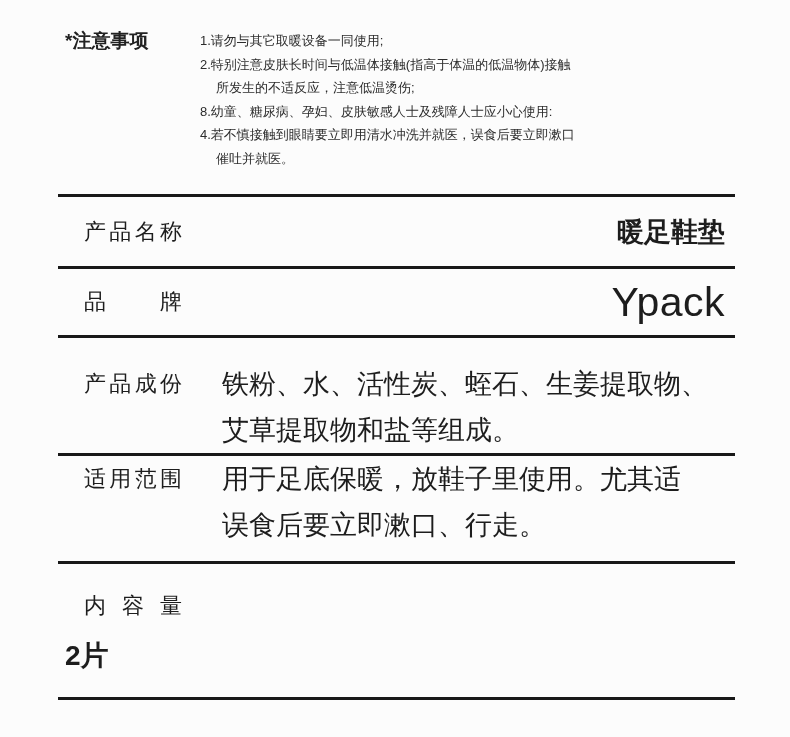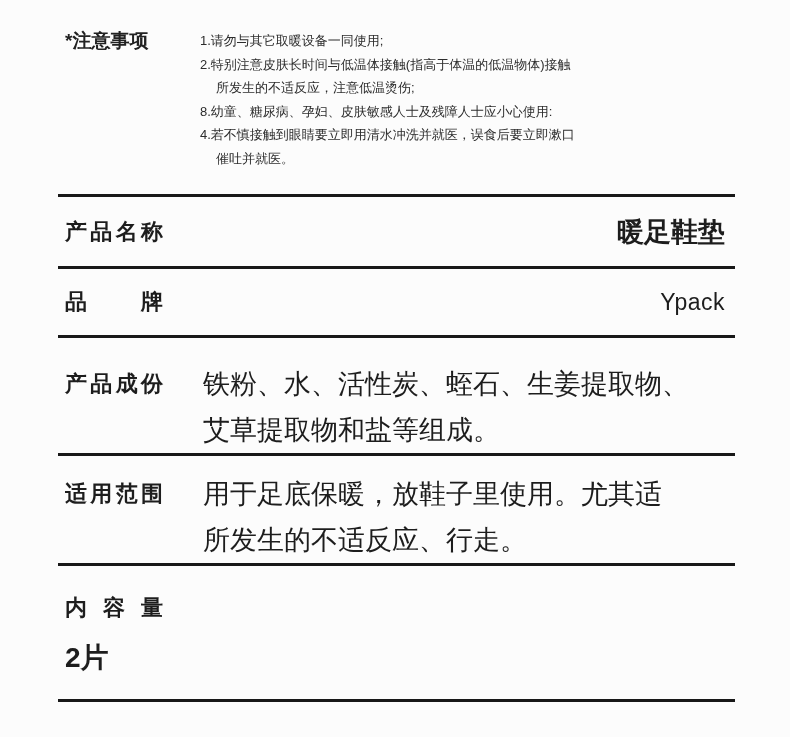--- a/index.html
+++ b/index.html
@@ -29,30 +29,31 @@
   .rule { height: 3px; background: #181818; }
   .rule-first { margin-top: 24px; }
 
   
   .row { box-sizing: border-box; padding-left: 7px; padding-right: 10px; }
   .row-inline { display: flex; align-items: center; justify-content: space-between; }
   .row0 { min-height: 69px; }
   .row1 { min-height: 66px; }
   .label {
     width: 98px; flex-shrink: 0;
-    font-size: 22px; font-weight: 700;
+    font-size: 22px; font-weight: 400;
     text-align: justify; text-align-last: justify;
     color: #1d1d1d;
+    margin-left: 19px;
   }
   .value-cn { font-size: 27px; font-weight: 700; }
-  .brand-value { font-size: 23px; font-weight: 400; letter-spacing: 0.5px; }
+  .brand-value { font-size: 41px; font-weight: 400; letter-spacing: 0.5px; }
 
   .row-flex { display: flex; align-items: flex-start; }
   .row2 { min-height: 114px; padding-top: 23px; }
-  .row3 { min-height: 105px; padding-top: 15px; }
+  .row3 { min-height: 105px; padding-top: 0; }
   .row2 .label, .row3 .label { line-height: 46px; }
   .content-lines {
     margin-left: 40px;
     font-size: 27px; font-weight: 400; line-height: 46px;
     white-space: nowrap;
   }
 
   .row4 { min-height: 133px; padding-top: 27px; }
   .row4 .label { margin-bottom: 16px; }
   .qty-value { font-size: 28px; font-weight: 700; }
@@ -98,21 +99,21 @@
         <div>艾草提取物和盐等组成。</div>
       </div>
     </section>
 
     <div class="rule"></div>
 
     <section class="row row-flex row3">
       <div class="label">适用范围</div>
       <div class="content-lines">
         <div>用于足底保暖，放鞋子里使用。尤其适</div>
-        <div>所发生的不适反应、行走。</div>
+        <div>误食后要立即漱口、行走。</div>
       </div>
     </section>
 
     <div class="rule"></div>
 
     <section class="row row4">
       <div class="label">内容量</div>
       <div class="qty-value">2片</div>
     </section>
 

